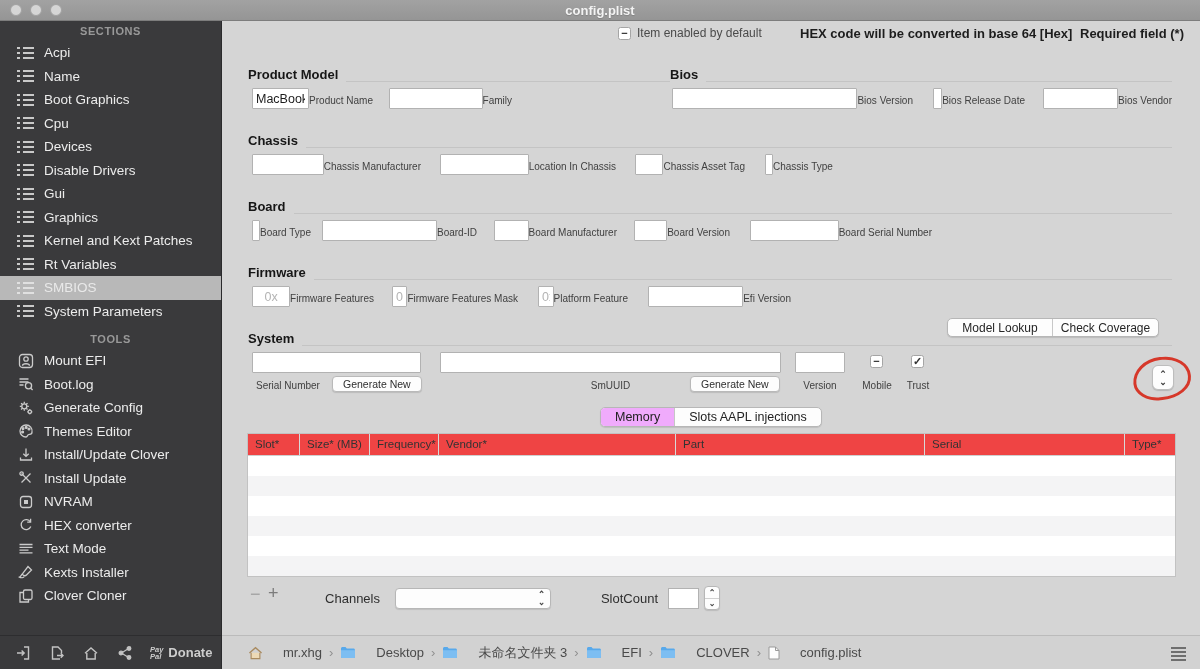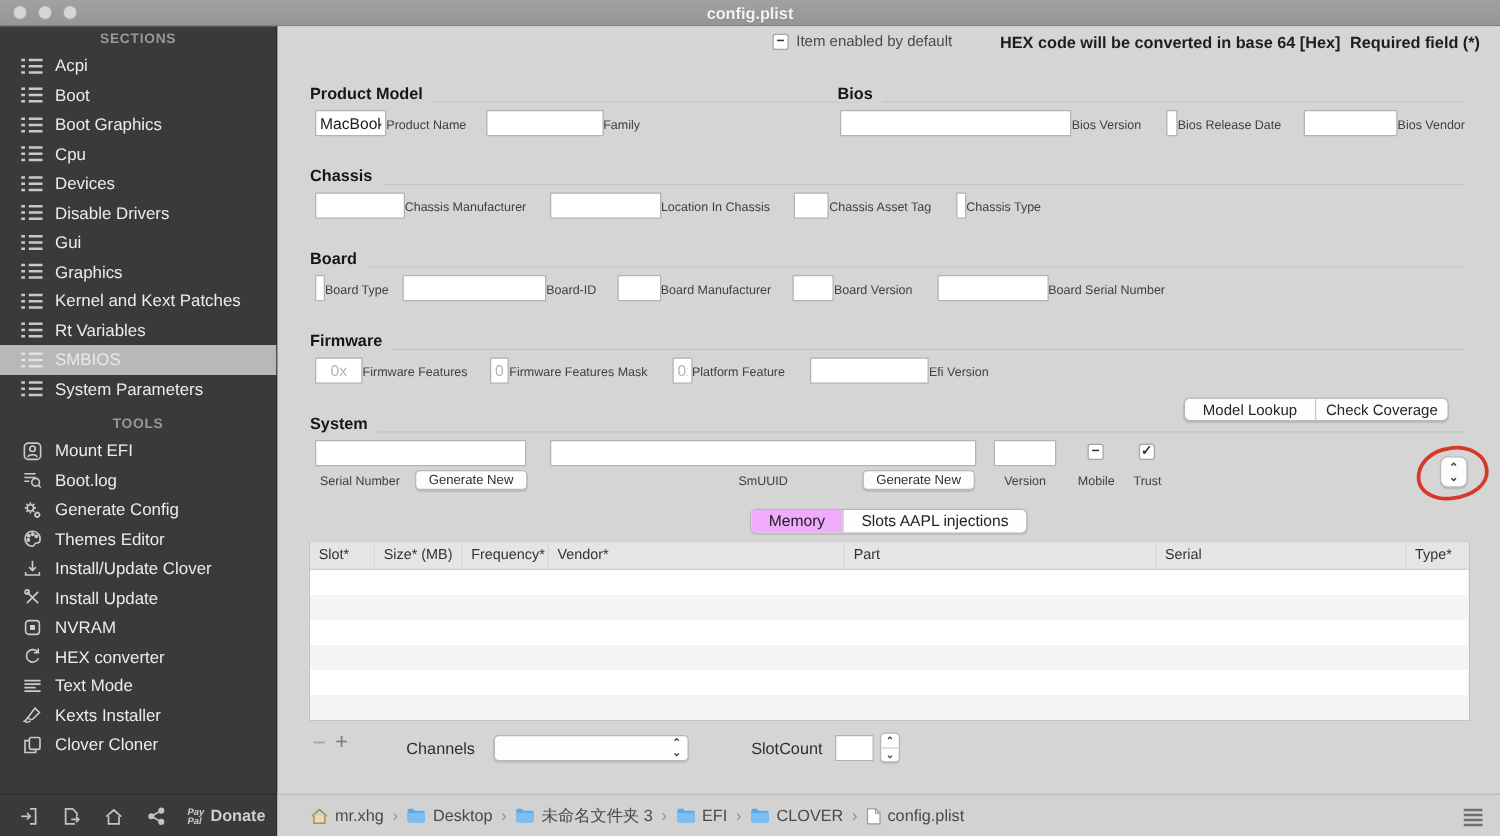--- a/index.html
+++ b/index.html
@@ -76,21 +76,21 @@
 
   
   .tabbar { display:flex; height:20px; background:#fdfdfd; border:1px solid #b7b7b7; border-radius:5px; overflow:hidden;
             box-shadow:0 1px 1px rgba(0,0,0,.1); }
   .tab { padding:0 14px; display:flex; align-items:center; font-size:12.5px; color:#222; white-space:nowrap; }
   .tab + .tab { border-left:1px solid #c6c6c6; }
   .tab.on { background:#f0abfc; }
 
   
   .mtable { border:1px solid #c2c2c2; background:#fff; }
-  .thead { display:flex; height:22px; background:#e5e5e5; border-bottom:1px solid #cfcfcf; }
+  .thead { display:flex; height:22px; background:#ef4444; border-bottom:1px solid #cfcfcf; }
   .th { font-size:11.5px; color:#333; line-height:21px; padding-left:7px; white-space:nowrap; overflow:hidden; flex:none; }
   .th + .th { border-left:1px solid #d8d8d8; }
   .trow { height:20px; }
   .trow.alt { background:#f4f4f5; }
 
   
   .pm { font-size:18px; line-height:14px; color:#7c7c7c; }
   .pm.dim { color:#a2a2a2; }
   .ctl-label { font-size:13px; color:#2e2e2e; text-align:right; white-space:nowrap; }
   .popup { height:21px; background:#fdfdfd; border:1px solid #b7b7b7; border-radius:4px; display:flex; align-items:center;
@@ -99,21 +99,21 @@
   .popup .chev span { font-size:8.5px; line-height:8px; font-weight:700; }
   .small-field { width:31px; height:21px; background:#fff; border:1px solid #b2b2b2; }
   .mini-stepper { width:16px; height:24px; background:#fdfdfd; border:1px solid #b7b7b7; border-radius:4px;
                   display:flex; flex-direction:column; box-shadow:0 1px 1px rgba(0,0,0,.12); }
   .mini-stepper div { flex:1; display:flex; align-items:center; justify-content:center; font-size:8px; font-weight:700; color:#444; }
   .mini-stepper div:first-child { border-bottom:1px solid #d0d0d0; }
 
   
   .pathbar { position:absolute; left:0; right:0; bottom:0; height:34px; background:#d2d2d2; border-top:1px solid #bbb;
              display:flex; align-items:center; padding-left:26px; gap:7px; }
-  .crumb { display:flex; align-items:center; gap:5px; font-size:13px; color:#4a4a4a; }
+  .crumb { display:flex; align-items:center; gap:20px; font-size:13px; color:#4a4a4a; }
   .crumb-sep { font-size:13px; color:#8f8f8f; }
   .menu-lines { position:absolute; right:14px; top:11px; width:15px; height:2px; background:#6f6f6f;
                 box-shadow:0 4px 0 #6f6f6f, 0 8px 0 #6f6f6f, 0 12px 0 #6f6f6f; }
 </style>
 </head>
 <body>
 
 <div class="window">
 
   <div class="titlebar">
@@ -129,21 +129,21 @@
 
     <div class="sidebar">
       <div class="side-head">SECTIONS</div>
 
       <div class="srow">
           <span class="li-icon"></span>
           <span>Acpi</span>
         </div>
       <div class="srow">
           <span class="li-icon"></span>
-          <span>Boot</span>
+          <span>Name</span>
         </div>
       <div class="srow">
           <span class="li-icon"></span>
           <span>Boot Graphics</span>
         </div>
       <div class="srow">
           <span class="li-icon"></span>
           <span>Cpu</span>
         </div>
       <div class="srow">

